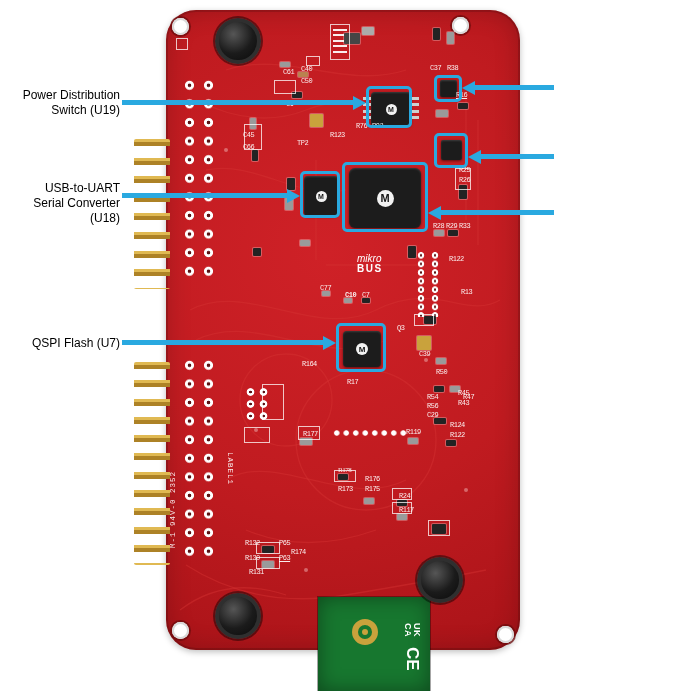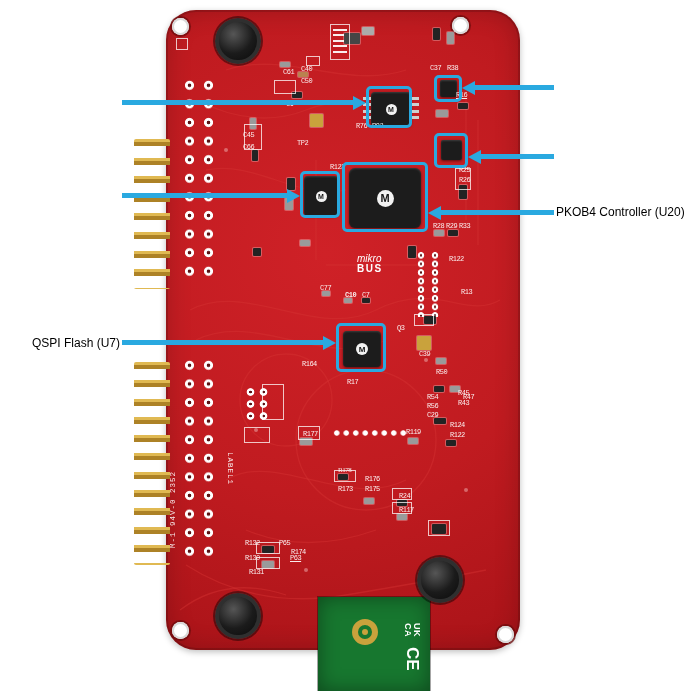--- a/index.html
+++ b/index.html
@@ -235,21 +235,21 @@
         <div class="silk" style="left: 301px; top: 78px;">C50</div>
         <div class="silk" style="left: 286px; top: 101px;">C6</div>
         <div class="silk" style="left: 430px; top: 65px;">C37</div>
         <div class="silk" style="left: 447px; top: 65px;">R38</div>
         <div class="silk" style="left: 456px; top: 92px; text-decoration: underline;">R16</div>
         <div class="silk" style="left: 243px; top: 132px;">C45</div>
         <div class="silk" style="left: 243px; top: 144px;">C66</div>
         <div class="silk" style="left: 297px; top: 140px;">TP2</div>
         <div class="silk" style="left: 356px; top: 123px;">R76</div>
         <div class="silk" style="left: 372px; top: 123px;">R92</div>
-        <div class="silk" style="left: 330px; top: 132px; margin-top: 32px;">R123</div>
+        <div class="silk" style="left: 330px; top: 132px;">R123</div>
         <div class="silk" style="left: 459px; top: 167px;">R25</div>
         <div class="silk" style="left: 459px; top: 177px;">R26</div>
         <div class="silk" style="left: 433px; top: 223px;">R28</div>
         <div class="silk" style="left: 446px; top: 223px;">R29</div>
         <div class="silk" style="left: 459px; top: 223px;">R33</div>
         <div class="silk" style="left: 449px; top: 256px;">R122</div>
         <div class="silk" style="left: 461px; top: 289px;">R13</div>
         <div class="silk" style="left: 320px; top: 285px;">C77</div>
         <div class="silk" style="left: 345px; top: 292px; font-weight: bold;">C10</div>
         <div class="silk" style="left: 362px; top: 292px;">C7</div>
@@ -270,21 +270,21 @@
         <div class="silk" style="left: 303px; top: 431px;">R177</div>
         <div class="silk" style="left: 338px; top: 467px; font-family: Liberation Serif, serif;">R178</div>
         <div class="silk" style="left: 338px; top: 486px;">R173</div>
         <div class="silk" style="left: 365px; top: 476px;">R176</div>
         <div class="silk" style="left: 365px; top: 486px;">R175</div>
         <div class="silk" style="left: 399px; top: 493px;">R24</div>
         <div class="silk" style="left: 399px; top: 507px;">R117</div>
         <div class="silk" style="left: 245px; top: 540px;">R132</div>
         <div class="silk" style="left: 279px; top: 540px;">P65</div>
         <div class="silk" style="left: 245px; top: 555px;">R130</div>
-        <div class="silk" style="left: 290px; top: 555px; text-decoration: underline;">P63</div>
+        <div class="silk" style="left: 279px; top: 555px; text-decoration: underline;">P63</div>
         <div class="silk" style="left: 249px; top: 569px;">R131</div>
         <div class="silk" style="left: 291px; top: 549px;">R174</div>
       </div>
   </div>
 
   <div class="layer">
 
     <div class="hl" style="left:366px;top:86px;width:46px;height:42px"></div>
     <div class="hl" style="left:300px;top:171px;width:40px;height:47px"></div>
     <div class="hl" style="left:336px;top:323px;width:50px;height:49px"></div>
@@ -303,21 +303,26 @@
 
     <div class="arrow-line" style="left:475px;top:85px;width:79px"></div>
     <div class="ah left" style="left:462px;top:81px"></div>
 
     <div class="arrow-line" style="left:481px;top:154px;width:73px"></div>
     <div class="ah left" style="left:468px;top:150px"></div>
 
     <div class="arrow-line" style="left:441px;top:210px;width:113px"></div>
     <div class="ah left" style="left:428px;top:206px"></div>
 
+    <div class="callout leftside" style="top:88px">
+      <div>Power Distribution</div>
+      <div>Switch (U19)</div>
+    </div>
+    <div class="callout leftside" style="top:181px">
+      <div>USB-to-UART</div>
+      <div>Serial Converter (U18)</div>
+    </div>
     <div class="callout leftside" style="top:336px">
       <div>QSPI Flash (U7)</div>
     </div>
-    <div class="callout rightside" style="top:205px">
-      <div>PKOB4 Controller (U20)</div>
-    </div>
   </div>
 
 </div>
 
 </body></html>

